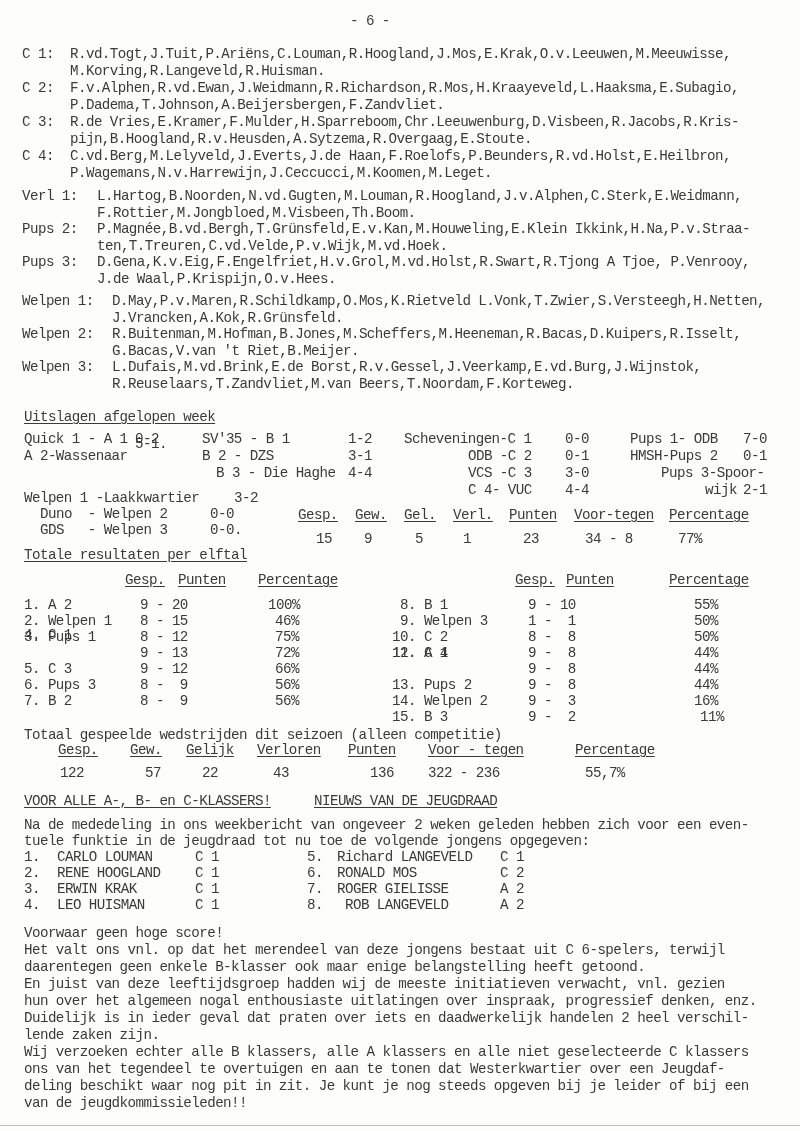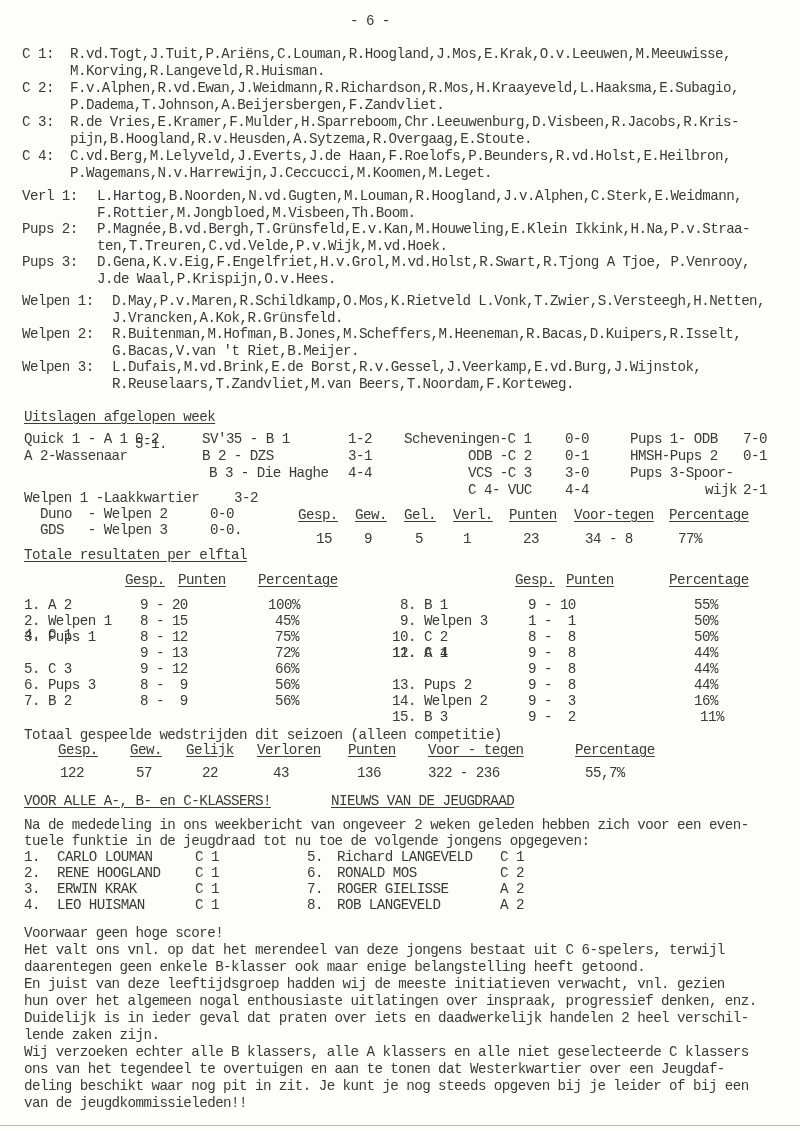--- a/index.html
+++ b/index.html
@@ -102,41 +102,41 @@
   <div class="row" style="left:135px;top:431px">0-2</div>
   <div class="row" style="left:24px;top:448px"><span>A 2-Wassenaar</span></div>
   <div class="row" style="left:135px;top:436px">5-1.</div>
 </div>
 
 <div>
   <div class="row" style="left:202px;top:431px">SV'35 - B 1</div>
   <div class="row" style="left:348px;top:431px">1-2</div>
   <div class="row" style="left:202px;top:448px">B 2 - DZS</div>
   <div class="row" style="left:348px;top:448px">3-1</div>
-  <div class="row" style="left:209px;top:465px">B 3 - Die Haghe</div>
+  <div class="row" style="left:216px;top:465px">B 3 - Die Haghe</div>
   <div class="row" style="left:348px;top:465px">4-4</div>
 </div>
 
 <div>
   <div class="row" style="left:404px;top:431px">Scheveningen-C 1</div>
   <div class="row" style="left:565px;top:431px">0-0</div>
   <div class="row" style="left:468px;top:448px">ODB -C 2</div>
   <div class="row" style="left:565px;top:448px">0-1</div>
   <div class="row" style="left:468px;top:465px">VCS -C 3</div>
   <div class="row" style="left:565px;top:465px">3-0</div>
   <div class="row" style="left:468px;top:482px">C 4- VUC</div>
   <div class="row" style="left:565px;top:482px">4-4</div>
 </div>
 
 <div>
   <div class="row" style="left:630px;top:431px">Pups 1- ODB</div>
   <div class="row" style="left:743px;top:431px">7-0</div>
   <div class="row" style="left:630px;top:448px">HMSH-Pups 2</div>
   <div class="row" style="left:743px;top:448px">0-1</div>
-  <div class="row" style="left:630px;top:465px">Pups 3-Spoor-</div>
+  <div class="row" style="left:661px;top:465px">Pups 3-Spoor-</div>
   <div class="row" style="left:705px;top:482px">wijk</div>
   <div class="row" style="left:743px;top:482px">2-1</div>
 </div>
 
 <div>
   <div class="row" style="left:24px;top:490px">Welpen 1 -Laakkwartier</div>
   <div class="row" style="left:234px;top:490px">3-2</div>
   <div class="row" style="left:40px;top:506px">Duno  - Welpen 2</div>
   <div class="row" style="left:210px;top:506px">0-0</div>
   <div class="row" style="left:40px;top:522px">GDS   - Welpen 3</div>
@@ -171,21 +171,21 @@
   <div class="row u" style="left:669px;top:572px">Percentage</div>
 </div>
 
 <div>
   <div class="row" style="left:24px;top:597px"><span>1.</span> <span>A 2</span></div>
   <div class="row" style="left:140px;top:597px"><span>9</span> - <span>20</span></div>
   <div class="row" style="left:268px;top:597px">100%</div>
 
   <div class="row" style="left:24px;top:613px"><span>2.</span> <span>Welpen 1</span></div>
   <div class="row" style="left:140px;top:613px"><span>8</span> - <span>15</span></div>
-  <div class="row" style="left:275px;top:613px">45%</div>
+  <div class="row" style="left:275px;top:613px">46%</div>
 
   <div class="row" style="left:24px;top:629px"><span>3.</span> <span>Pups 1</span></div>
   <div class="row" style="left:140px;top:629px"><span>8</span> - <span>12</span></div>
   <div class="row" style="left:275px;top:629px">75%</div>
 
   <div class="row" style="left:24px;top:627px"><span>4.</span> <span>C 1</span></div>
   <div class="row" style="left:140px;top:645px"><span>9</span> - <span>13</span></div>
   <div class="row" style="left:275px;top:645px">72%</div>
 
   <div class="row" style="left:24px;top:661px"><span>5.</span> <span>C 3</span></div>
@@ -238,30 +238,30 @@
 <div class="abs" style="left:24px;top:726px">Totaal gespeelde wedstrijden dit seizoen (alleen competitie)</div>
 <div>
   <div class="row u" style="left:58px;top:742px">Gesp.</div>
   <div class="row u" style="left:130px;top:742px">Gew.</div>
   <div class="row u" style="left:186px;top:742px">Gelijk</div>
   <div class="row u" style="left:257px;top:742px">Verloren</div>
   <div class="row u" style="left:348px;top:742px">Punten</div>
   <div class="row u" style="left:428px;top:742px">Voor - tegen</div>
   <div class="row u" style="left:575px;top:742px">Percentage</div>
   <div class="row" style="left:60px;top:765px">122</div>
-  <div class="row" style="left:136px;top:765px">57</div>
+  <div class="row" style="left:145px;top:765px">57</div>
   <div class="row" style="left:202px;top:765px">22</div>
   <div class="row" style="left:273px;top:765px">43</div>
-  <div class="row" style="left:357px;top:765px">136</div>
+  <div class="row" style="left:370px;top:765px">136</div>
   <div class="row" style="left:428px;top:765px">322 - 236</div>
   <div class="row" style="left:585px;top:765px">55,7%</div>
 </div>
 
 <div class="abs u" style="left:24px;top:792px">VOOR ALLE A-, B- en C-KLASSERS!</div>
-<div class="abs u" style="left:331px;top:792px">NIEUWS VAN DE JEUGDRAAD</div>
+<div class="abs u" style="left:314px;top:792px">NIEUWS VAN DE JEUGDRAAD</div>
 
 <div>
   <div class="row" style="left:24px;top:817px">Na de mededeling in ons weekbericht van ongeveer 2 weken geleden hebben zich voor een even-</div>
   <div class="row" style="left:24px;top:833px">tuele funktie in de jeugdraad tot nu toe de volgende jongens opgegeven:</div>
 </div>
 
 <div>
   <div class="row" style="left:24px;top:849px"><span>1.</span></div>
   <div class="row" style="left:57px;top:849px">CARLO LOUMAN</div>
   <div class="row" style="left:195px;top:849px">C 1</div>
@@ -278,21 +278,21 @@
   <div class="row" style="left:307px;top:849px"><span>5.</span></div>
   <div class="row" style="left:337px;top:849px">Richard LANGEVELD</div>
   <div class="row" style="left:500px;top:849px">C 1</div>
   <div class="row" style="left:307px;top:865px"><span>6.</span></div>
   <div class="row" style="left:337px;top:865px">RONALD MOS</div>
   <div class="row" style="left:500px;top:865px">C 2</div>
   <div class="row" style="left:307px;top:881px"><span>7.</span></div>
   <div class="row" style="left:337px;top:881px">ROGER GIELISSE</div>
   <div class="row" style="left:500px;top:881px">A 2</div>
   <div class="row" style="left:307px;top:897px"><span>8.</span></div>
-  <div class="row" style="left:337px;top:897px">ROB LANGEVELD</div>
+  <div class="row" style="left:345px;top:897px">ROB LANGEVELD</div>
   <div class="row" style="left:500px;top:897px">A 2</div>
 </div>
 
 <div>
   <div class="row" style="left:24px;top:925px">Voorwaar geen hoge score!</div>
   <div class="row" style="left:24px;top:942px">Het valt ons vnl. op dat het merendeel van deze jongens bestaat uit C 6-spelers, terwijl</div>
   <div class="row" style="left:24px;top:959px">daarentegen geen enkele B-klasser ook maar enige belangstelling heeft getoond.</div>
   <div class="row" style="left:24px;top:976px">En juist van deze leeftijdsgroep hadden wij de meeste initiatieven verwacht, vnl. gezien</div>
   <div class="row" style="left:24px;top:993px">hun over het algemeen nogal enthousiaste uitlatingen over inspraak, progressief denken, enz.</div>
   <div class="row" style="left:24px;top:1010px">Duidelijk is in ieder geval dat praten over iets en daadwerkelijk handelen 2 heel verschil-</div>

